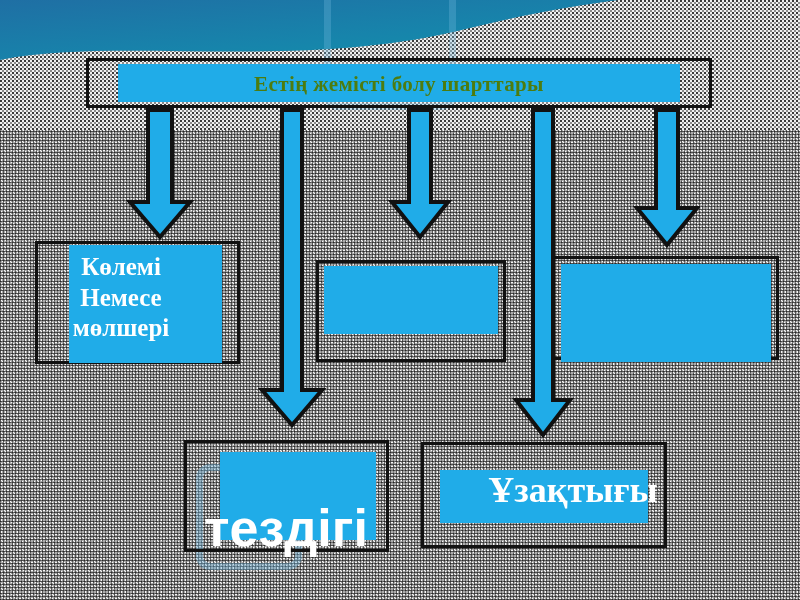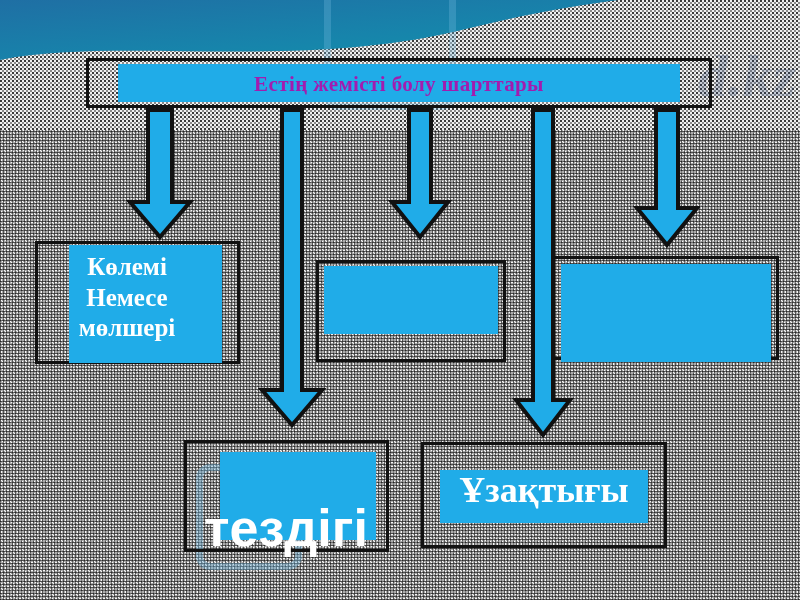--- a/index.html
+++ b/index.html
@@ -57,21 +57,21 @@
 
   .txt{
     position:absolute;color:#ffffff;text-align:center;
     line-height:1.05;white-space:pre-line;
   }
   .serif{ font-family:"Liberation Serif", serif; font-weight:700; }
   .sans { font-family:"Liberation Sans", sans-serif; font-weight:700; }
 
   .title-txt{
     font-family:"Liberation Serif", serif;font-weight:700;
-    color:#a21caf;font-size:21px;letter-spacing:.4px;
+    color:#4d7c0f;font-size:21px;letter-spacing:.4px;
   }
 
   .arrow{ position:absolute; }
   .arrow svg{ display:block; }
 </style>
 </head>
 <body>
 
 <div id="stage">
 
@@ -92,21 +92,20 @@
         <rect width="2" height="2" fill="#3a3a3a"></rect>
         <rect x="2" y="2" width="2" height="2" fill="#8a8a8a"></rect>
       </pattern>
     </defs>
     <path d="M0,60 C120,36 300,72 470,28 C600,-4 700,-10 800,-12 L800,130 L0,130 Z" fill="url(#tex)"></path>
   </svg>
 
   <div class="wm-logo" style="left:324px;top:-22px;width:118px;height:118px;"></div>
   <div class="wm-logo" style="left:196px;top:464px;width:92px;height:92px;border-color:rgba(110,185,225,.38);"></div>
 
-  <div class="wm wm-top">d.kz</div>
   <div class="wm wm-mid">kz</div>
   <div class="wm wm-bot">Stud</div>
 
   <div class="arrow" style="left:126px;top:108px;width:68px;height:132px;">
     <svg width="68" height="132" viewBox="0 0 68 132">
       <polygon points="22,2 46,2 46,94 64,94 34,129 4,94 22,94" fill="#20ACE8" stroke="#111" stroke-width="4" stroke-linejoin="miter"></polygon>
     </svg>
   </div>
 
   <div class="arrow" style="left:258px;top:108px;width:68px;height:320px;">
@@ -132,31 +131,31 @@
       <polygon points="24,2 46,2 46,100 65,100 35,137 5,100 24,100" fill="#20ACE8" stroke="#111" stroke-width="4" stroke-linejoin="miter"></polygon>
     </svg>
   </div>
 
   <div class="obox" style="left:86px;top:58px;width:626px;height:50px;"></div>
   <div class="fill" style="left:118px;top:64px;width:562px;height:38px;"></div>
   <div class="title-txt" style="position:absolute;left:118px;top:72px;width:562px;text-align:center;">Естің жемісті болу шарттары</div>
 
   <div class="obox" style="left:35px;top:241px;width:205px;height:123px;"></div>
   <div class="fill" style="left:69px;top:245px;width:153px;height:118px;"></div>
-  <div class="txt serif" style="left:51px;top:252px;width:152px;font-size:25px;line-height:1.22;">Көлемі
+  <div class="txt serif" style="left:45px;top:252px;width:152px;font-size:25px;line-height:1.22;">Көлемі
 Немесе
 мөлшері</div>
 
   <div class="obox" style="left:316px;top:260px;width:190px;height:102px;"></div>
   <div class="fill" style="left:324px;top:266px;width:174px;height:68px;"></div>
 
   <div class="obox" style="left:551px;top:256px;width:228px;height:104px;"></div>
   <div class="fill" style="left:561px;top:264px;width:210px;height:98px;"></div>
 
   <div class="obox" style="left:184px;top:440px;width:205px;height:112px;"></div>
   <div class="fill" style="left:220px;top:452px;width:156px;height:88px;"></div>
   <div class="txt sans" style="left:186px;top:502px;width:200px;font-size:52px;line-height:1.0;">тездігі</div>
 
   <div class="obox" style="left:421px;top:442px;width:246px;height:106px;"></div>
   <div class="fill" style="left:440px;top:470px;width:208px;height:53px;"></div>
-  <div class="txt serif" style="left:428px;top:472px;width:232px;font-size:36px;line-height:1.0;">Ұзақтығы</div>
+  <div class="txt serif" style="left:428px;top:472px;width:232px;font-size:36px;line-height:1.0;padding-left:29px;">Ұзақтығы</div>
 
 </div>
 
 </body></html>

